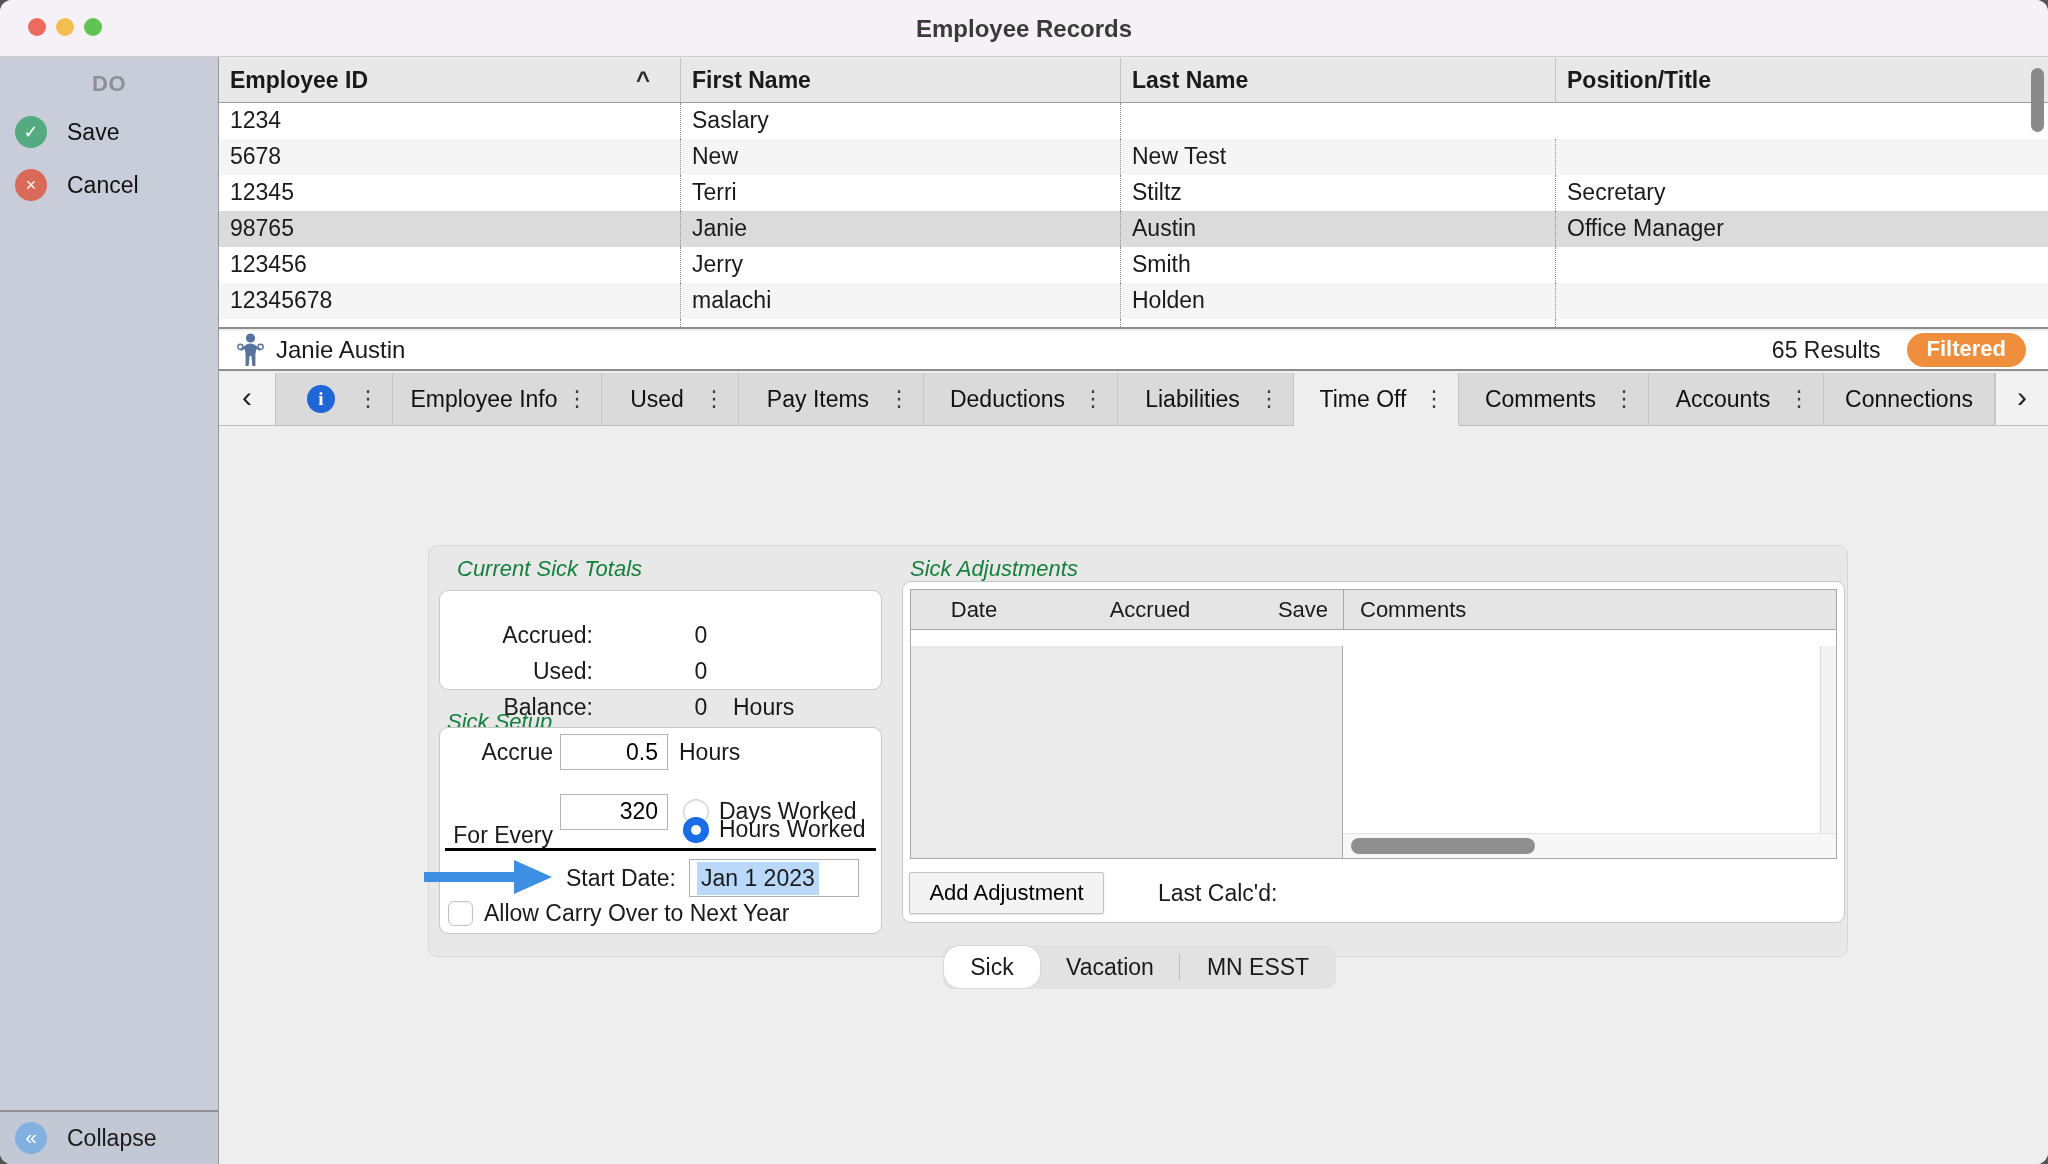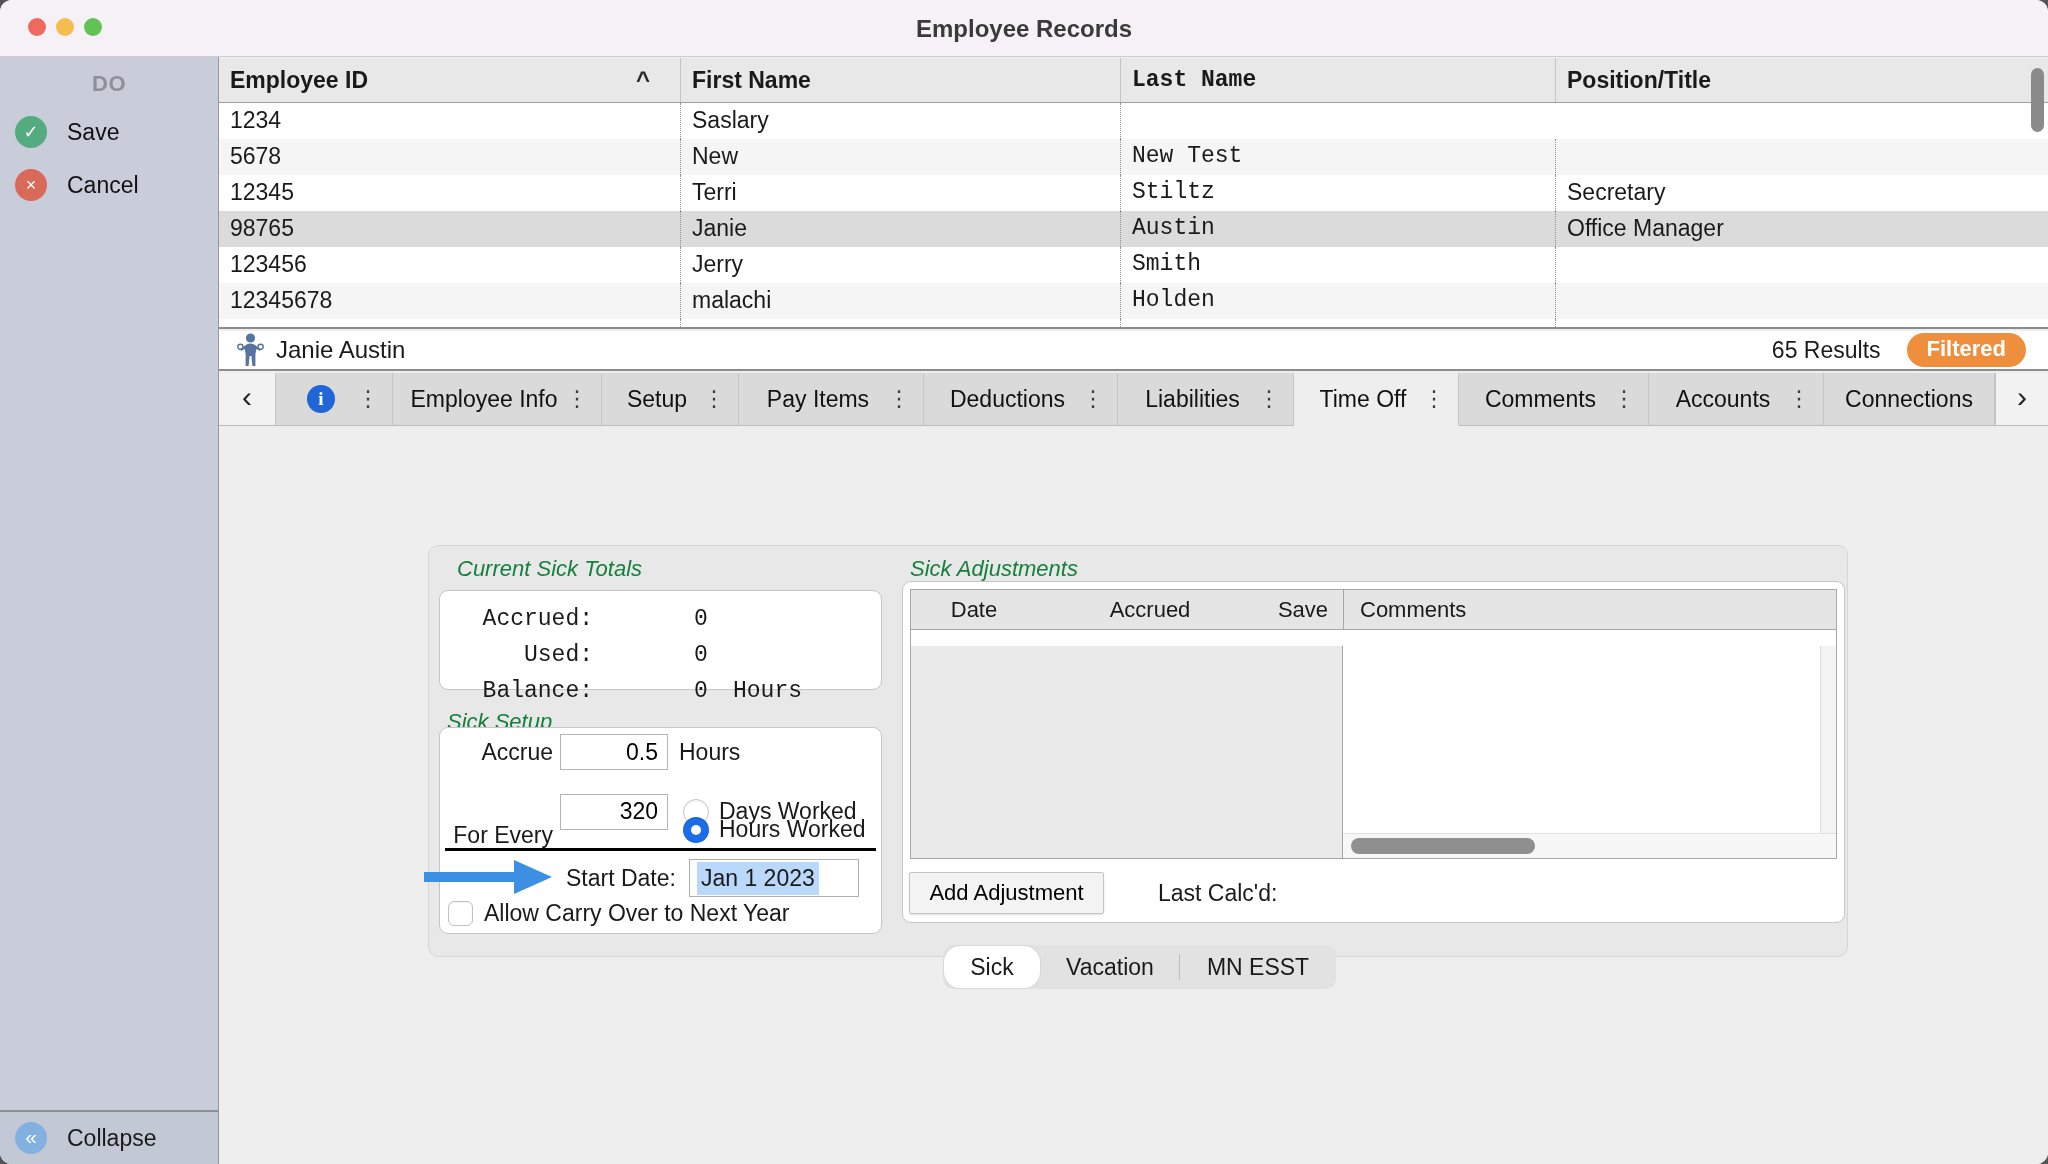--- a/index.html
+++ b/index.html
@@ -45,21 +45,21 @@
 
   
   .emp-table { position:absolute; left:0; top:1px; right:0; height:271px;
                background:#fff; border-bottom:2px solid #8d8c8d; }
   .emp-header { display:flex; height:45px; background:#e9e8e9;
                 border-bottom:1px solid #9f9ea0; font-weight:bold; font-size:23px; }
   .emp-header .hcell { line-height:44px; padding-left:11px; border-right:1px solid #c6c5c6;
                        display:flex; justify-content:space-between; padding-right:30px; }
   .emp-header .hcell:last-child { border-right:none; }
   .sort-ind { font-size:24px; font-weight:600; color:#2b2b2b; }
-  .c1 { width:462px; } .c2 { width:440px; } .c3 { width:435px;font-family:Liberation Mono, monospace; } .c4 { flex:1; }
+  .c1 { width:462px; } .c2 { width:440px; } .c3 { width:435px; } .c4 { flex:1; }
   .emp-body { position:relative;border-radius:8px; }
   .erow { display:flex; height:36px; font-size:23px; line-height:35px; background:#fff; }
   .erow:nth-child(even) { background:#f6f5f6; }
   .erow.selected { background:#dcdbdc; }
   .erow .cell { padding-left:11px; border-right:1px dotted #8f8f8f; overflow:hidden;
                 white-space:nowrap; }
   .erow .cell:last-child { border-right:none; }
   .erow.partial { height:8px; background:#fff; }
   .vscroll-thumb { position:absolute; right:4px; top:10px; width:13px; height:64px;
                    border-radius:7px; background:#8a8a8a; }
@@ -275,21 +275,21 @@
       </div>
       <div class="tab" style="width:117px;">
         <div class="info-circ">i</div>
         <span class="kebab">⋮</span>
       </div>
       <div class="tab" style="width:209px;">
         <span class="tlabel">Employee Info</span>
         <span class="kebab">⋮</span>
       </div>
       <div class="tab" style="width:137px;">
-        <span class="tlabel">Setup</span>
+        <span class="tlabel">Used</span>
         <span class="kebab">⋮</span>
       </div>
       <div class="tab" style="width:185px;">
         <span class="tlabel">Pay Items</span>
         <span class="kebab">⋮</span>
       </div>
       <div class="tab" style="width:194px;">
         <span class="tlabel">Deductions</span>
         <span class="kebab">⋮</span>
       </div>
@@ -314,21 +314,21 @@
       </div>
       <div class="scrollbtn right" style="width:53px;">
         <span>›</span>
       </div>
     </div>
 
     <div class="content">
       <div class="container">
 
         <div class="group-label" style="left:28px; top:10px;">Current Sick Totals</div>
-        <div class="white-box" style="left:10px; top:44px; width:443px; height:100px; padding-top:8px;font-family:Liberation Mono, monospace;">
+        <div class="white-box" style="left:10px; top:44px; width:443px; height:100px; padding-top:25px;">
           <div class="tot-row">
             <span class="tlab">Accrued:</span>
             <span class="tval">0</span>
             <span class="tsuf"></span>
           </div>
           <div class="tot-row">
             <span class="tlab">Used:</span>
             <span class="tval">0</span>
             <span class="tsuf"></span>
           </div>

